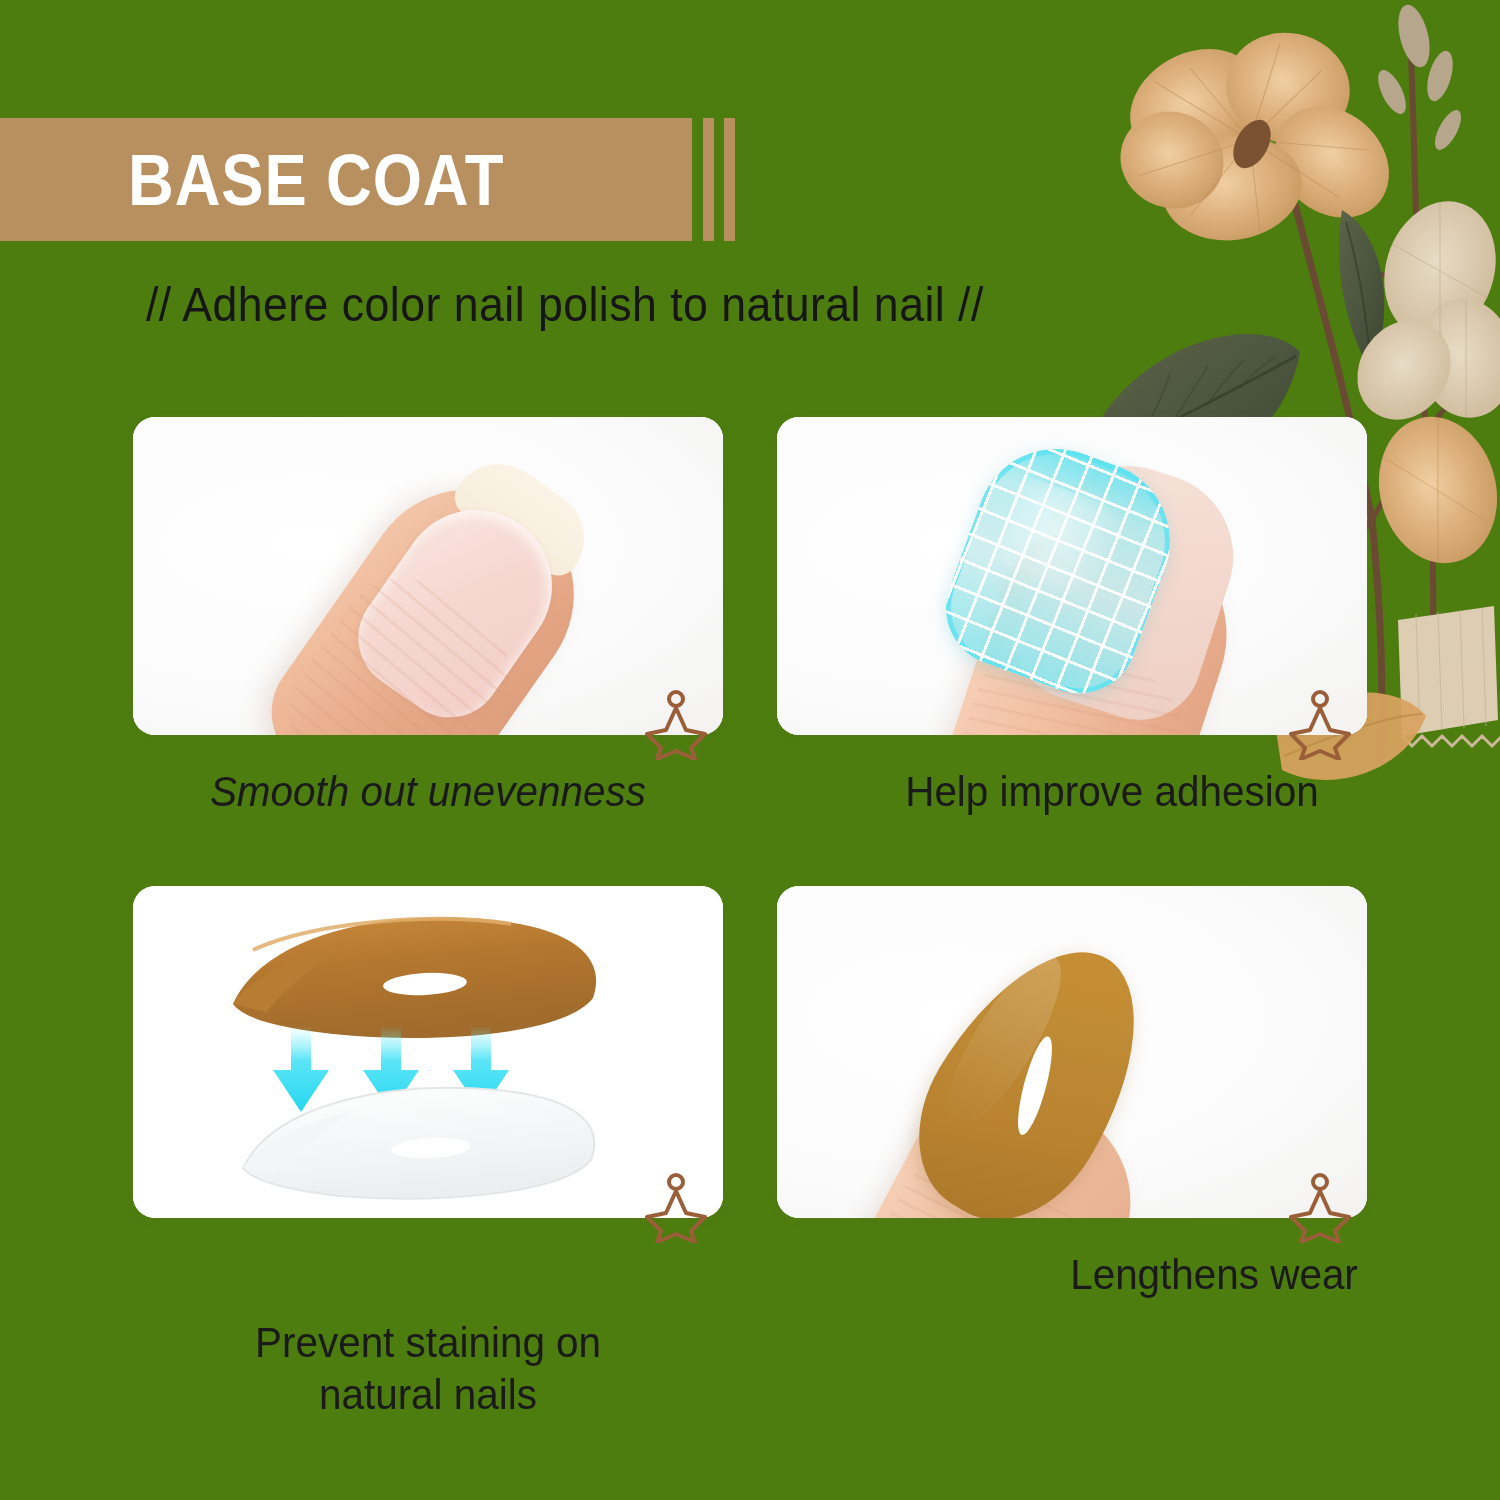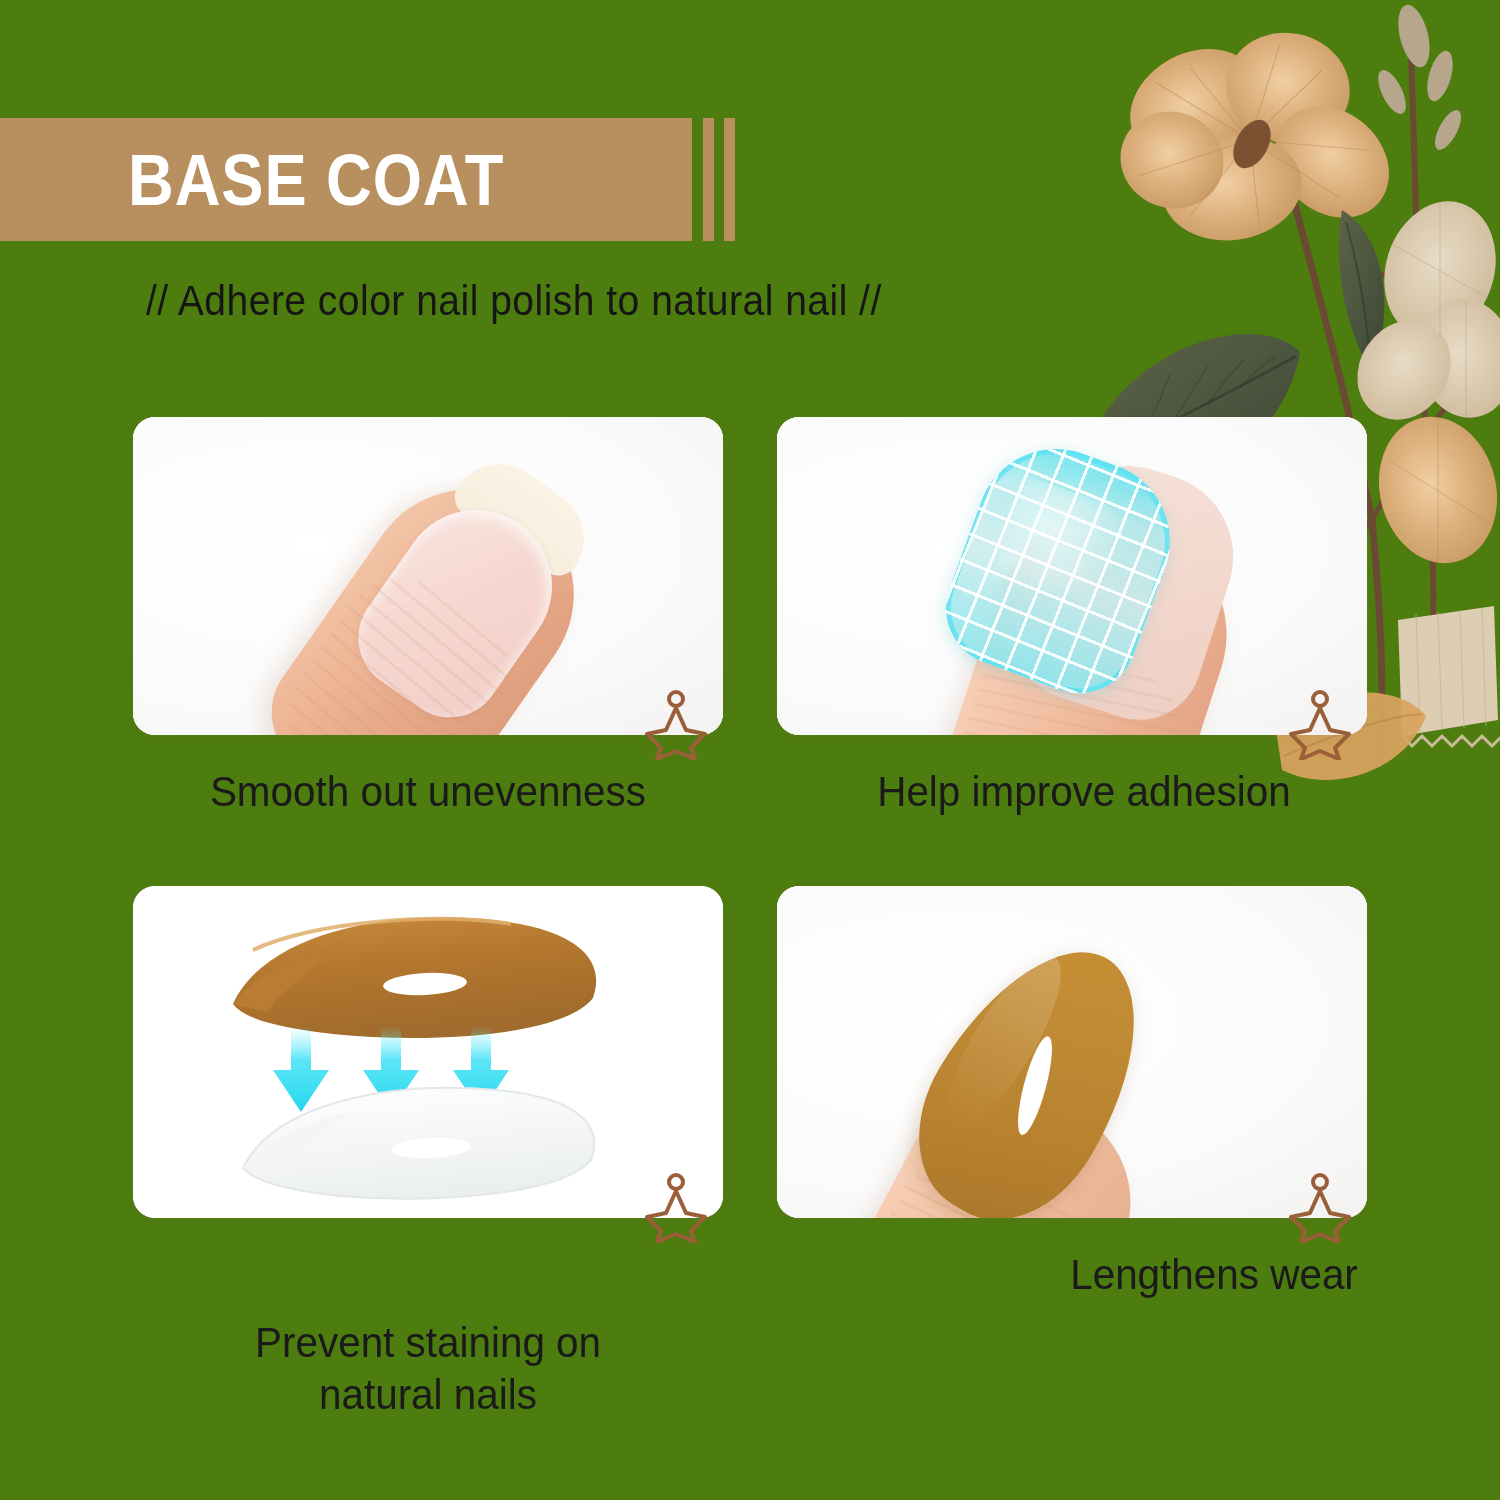--- a/index.html
+++ b/index.html
@@ -24,21 +24,21 @@
     line-height:1;
   }
   .banner-title-inner{display:inline-block;transform:scaleX(.88);transform-origin:left center;}
   .bar{position:absolute;top:0;width:11px;height:123px;background:#b8905f;}
   .bar1{left:703px;}
   .bar2{left:724px;}
 
   
   .subtitle{
     position:absolute;left:146px;top:277px;
-    font-size:42px;color:#161616;white-space:nowrap;
+    font-size:48px;color:#161616;white-space:nowrap;
     font-family:"Liberation Sans", sans-serif;
     letter-spacing:.5px;
   }
   .subtitle-inner{display:inline-block;transform:scaleX(.93);transform-origin:left center;}
 
   
   .grid{position:absolute;left:0;top:0;width:1500px;height:1500px;}
   .cell{position:absolute;}
   .cell-1{left:133px;top:417px;}
   .cell-2{left:777px;top:417px;}
@@ -51,22 +51,22 @@
     box-shadow:0 2px 10px rgba(150,120,100,.08);
   }
   .card-3{height:332px;}
   .card-4{height:332px;}
 
   .caption{
     position:absolute;width:590px;text-align:center;
     font-size:43px;color:#1a1a1a;line-height:1.22;
     font-family:"Liberation Sans", sans-serif;
   }
-  .cap-1{left:133px;top:765px;}
-  .cap-2{left:789px;top:765px;}
+  .cap-1{left:133px;top:765px;font-style:italic;}
+  .cap-2{left:817px;top:765px;}
   .cap-3{left:133px;top:1316px;}
   .cap-4{left:777px;top:1248px;text-align:right;}
   .caption-inner{display:inline-block;transform:scaleX(.94);}
 
   
   .star-charm{position:absolute;width:62px;height:70px;pointer-events:none;}
   .sc-1{left:645px;top:690px;}
 
   
   .photo{position:absolute;inset:0;background:#fdfdfd;}

